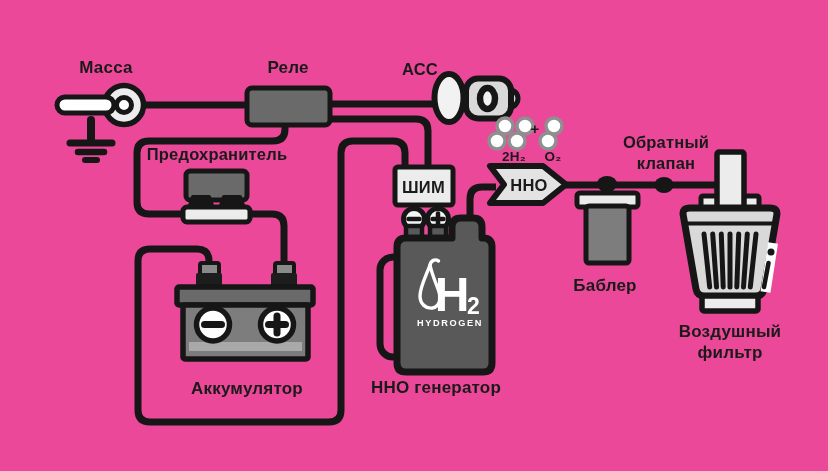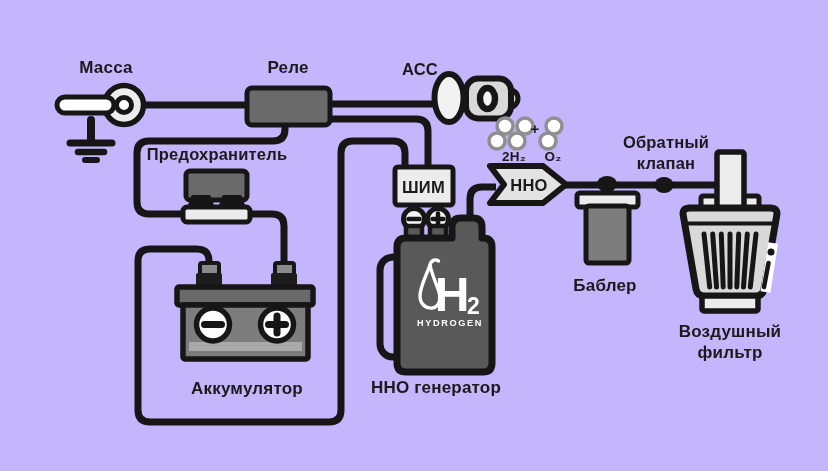--- a/index.html
+++ b/index.html
@@ -1,16 +1,16 @@
 <!DOCTYPE html>
 <html><head>
 <meta charset="utf-8">
 <style>
   html,body{margin:0;padding:0;background:#fff;}
-  .stage{position:relative;width:828px;height:471px;background:#c4b5fd;overflow:hidden;
+  .stage{position:relative;width:828px;height:471px;background:#ec4899;overflow:hidden;
          font-family:"Liberation Sans",sans-serif;}
   svg{display:block;}
   text{font-family:"Liberation Sans",sans-serif;font-weight:700;fill:#1a1a1a;letter-spacing:.2px;}
   .lbl{font-size:17px;}
   .lbl-m{font-size:16.5px;}
   .lbl-s{font-size:13.5px;}
   .plus-s{font-size:15px;}
   .logo-h{font-size:48px;fill:#ffffff;letter-spacing:0;}
   .logo-sub{font-size:23px;fill:#ffffff;}
   .logo-cap{font-size:9.2px;fill:#ffffff;letter-spacing:1.6px;}

